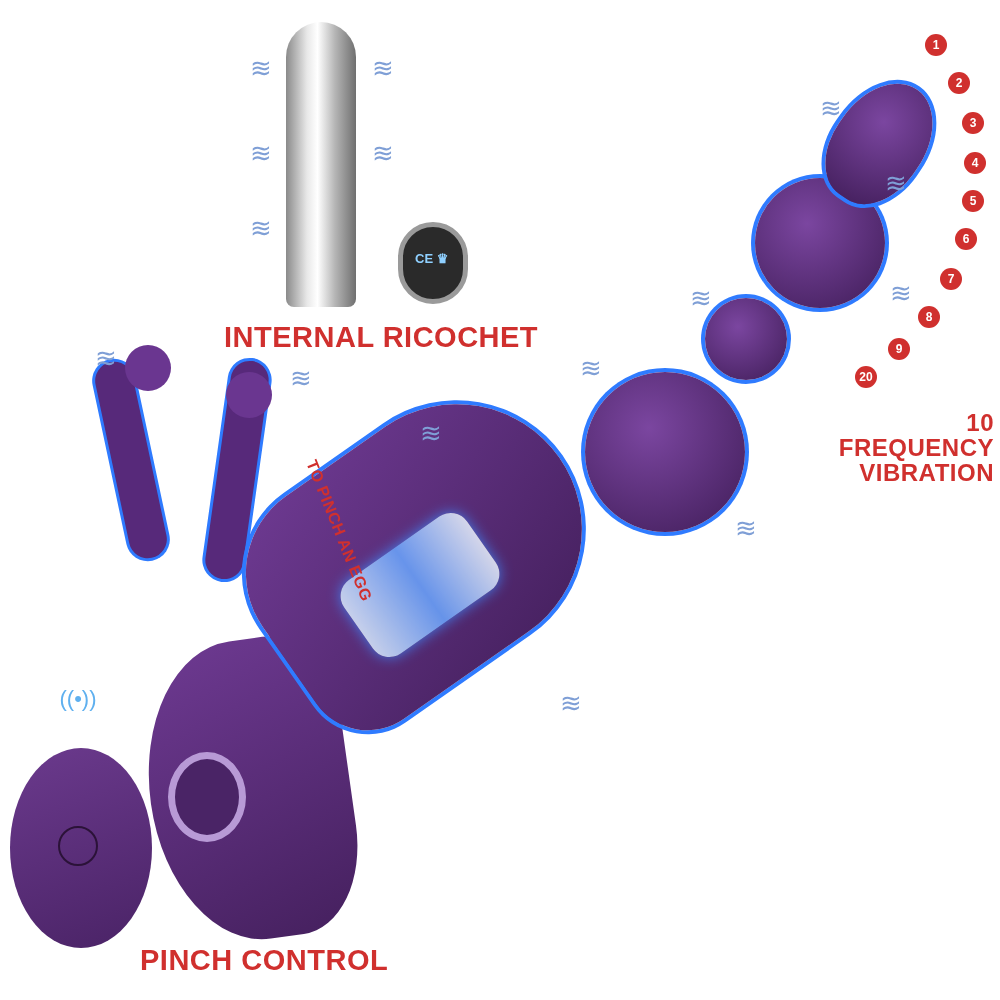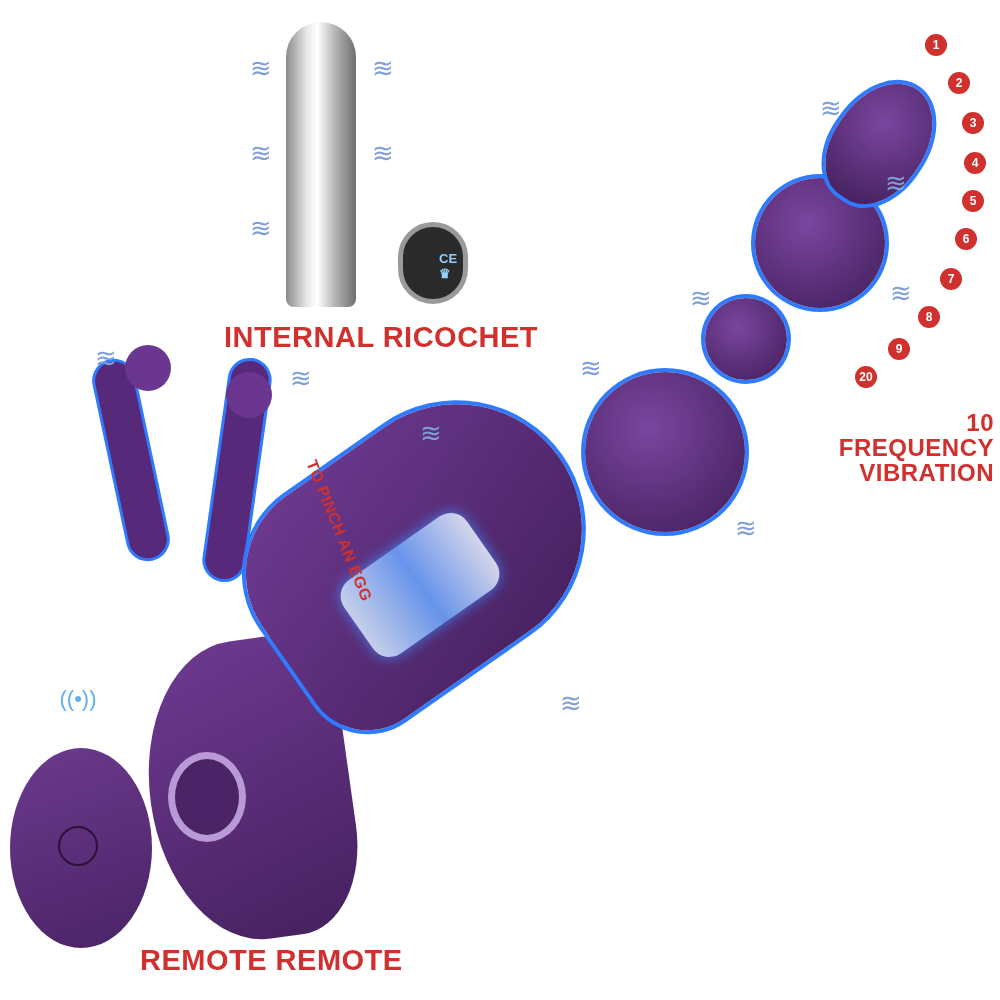--- a/index.html
+++ b/index.html
@@ -24,21 +24,21 @@
       position: absolute; left: 286px; top: 22px; width: 70px; height: 285px;
       border-radius: 35px 35px 8px 8px;
       background: linear-gradient(90deg, #8a8a8a 0%, #e8e8e8 30%, #ffffff 45%, #b5b5b5 70%, #6f6f6f 100%);
     }
     .bullet-cap {
       position: absolute; left: 398px; top: 222px; width: 70px; height: 82px;
       border-radius: 35px; background: #2a2a2a; border: 5px solid #9a9a9a;
       box-sizing: border-box;
     }
     .bullet-cap .marks {
-      position: absolute; left: 12px; top: 24px; color: #8fd0ff; font-size: 13px; font-weight: 700; margin-left: 24px;
+      position: absolute; left: 12px; top: 24px; color: #8fd0ff; font-size: 13px; font-weight: 700;
     }
     .wave { position: absolute; color: #7f9fd6; font-size: 26px; line-height: 1; }
 
     
     .shape { position: absolute; background: #5b2d7a; }
     .body-main {
       left: 250px; top: 430px; width: 340px; height: 250px; border-radius: 120px 160px 160px 80px;
       transform: rotate(-35deg); background: linear-gradient(160deg, #6e3a92, #45205e);
       box-shadow: 0 0 0 4px #2f7bff;
     }
@@ -130,13 +130,13 @@
   <span class="freq-dot" style="left:940px;top:268px">7</span>
   <span class="freq-dot" style="left:918px;top:306px">8</span>
   <span class="freq-dot" style="left:888px;top:338px">9</span>
   <span class="freq-dot" style="left:855px;top:366px">20</span>
 </div>
 <div class="label lbl-freq">10 FREQUENCY VIBRATION</div>
 
 <div class="signal">((•))</div>
 <div class="remote"></div>
 <div class="remote-btn"></div>
-<div class="label lbl-remote">REMOTE REMOTE</div>
+<div class="label lbl-remote">PINCH CONTROL</div>
 
 </body></html>

